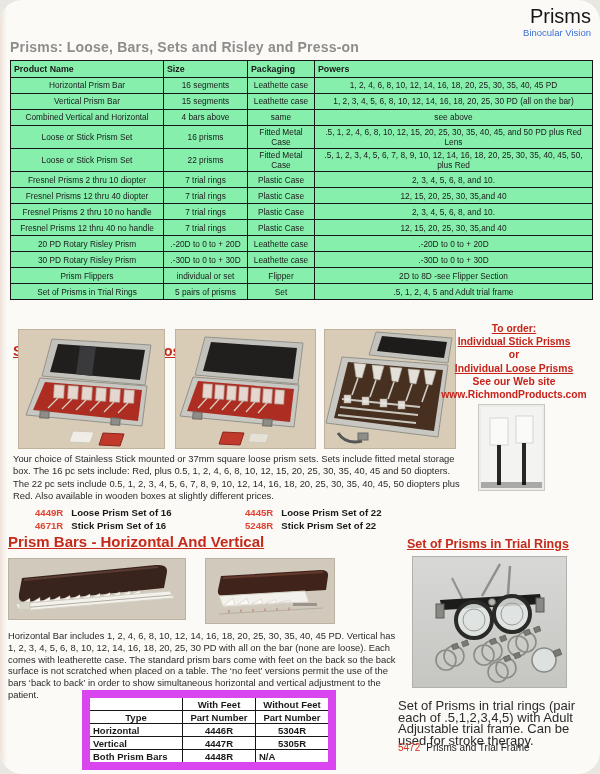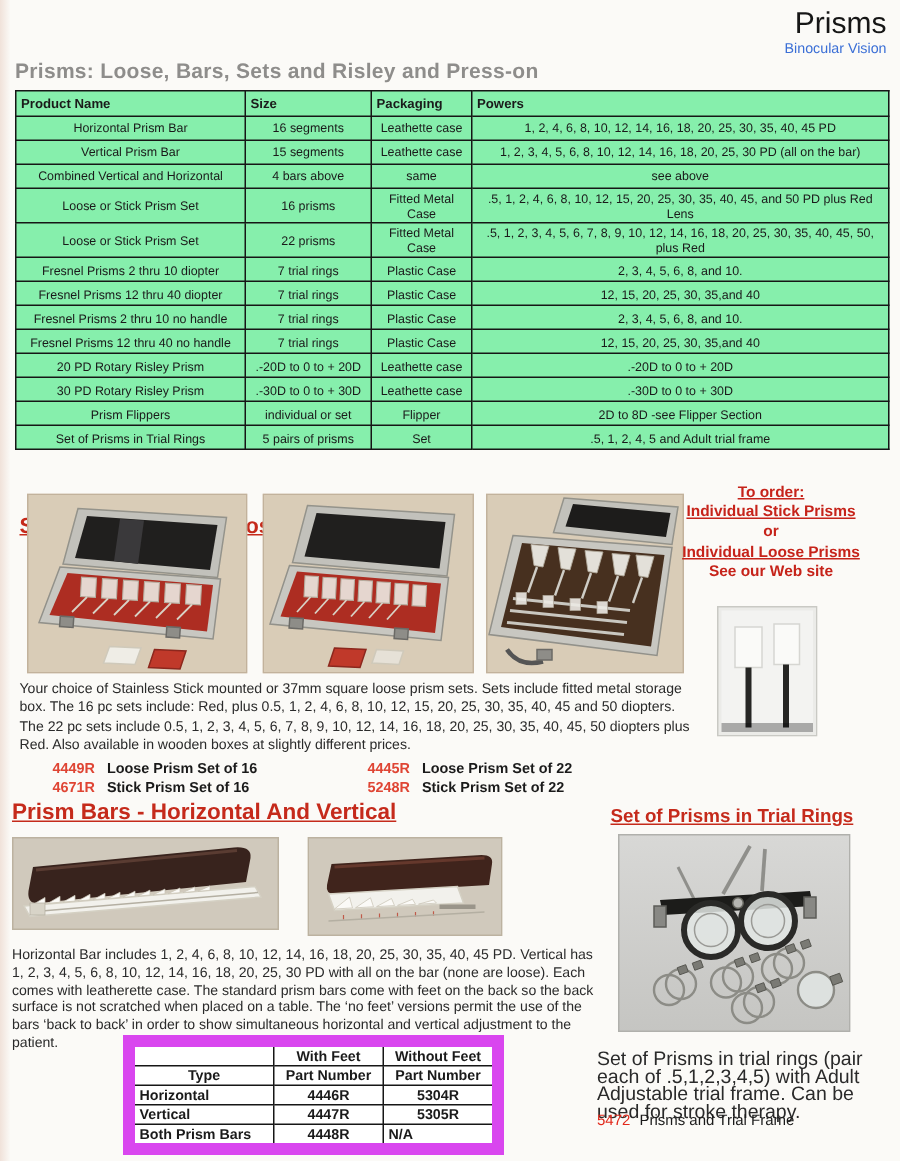--- a/index.html
+++ b/index.html
@@ -1,19 +1,19 @@
 <!DOCTYPE html>
 <html><head>
 <meta charset="utf-8">
 <style>
   html,body{margin:0;padding:0;background:#e9e7e2;}
   .page{
     position:relative;width:600px;height:774px;margin:0 auto;
     background:#fbfaf7;overflow:hidden;
-    font-family:"Liberation Sans","DejaVu Sans",sans-serif;color:#1a1a1a;
+    font-family:"Liberation Sans","DejaVu Sans",sans-serif;color:#1a1a1a;border-radius:22px;
   }
   .abs{position:absolute;}
   .edge-artifact{left:0;top:0;width:7px;height:774px;
     background:linear-gradient(to right, rgba(216,170,150,0.30), rgba(216,170,150,0));}
 
   
   .page-title{right:9px;top:5px;font-size:20px;color:#161616;}
   .page-subtitle{right:9px;top:27px;font-size:9.5px;color:#3b6fd6;}
   .gray-heading{left:10px;top:39px;font-size:14px;font-weight:bold;color:#8e8d8b;letter-spacing:.2px;}
 
@@ -277,20 +277,21 @@
       <rect x="34" y="104" width="10" height="7" fill="#8e8d88" stroke="#6b6a66"></rect>
     </svg>
   </div>
 
   <div class="abs order-block">
     <div class="u">To order:</div>
     <div class="u">Individual Stick Prisms</div>
     <div>or</div>
     <div class="u">Individual Loose Prisms</div>
     <div>See our Web site</div>
+    <div>www.RichmondProducts.com</div>
   </div>
 
   <div class="abs photo" style="left:478px;top:404px;">
     <svg width="67" height="87" viewBox="0 0 67 87">
       <rect width="67" height="87" fill="#ebebe8"></rect>
       <rect x="0.5" y="0.5" width="66" height="86" fill="none" stroke="#c9c9c4"></rect>
       <rect x="3" y="3" width="61" height="81" fill="#f3f3f1"></rect>
       <rect x="12" y="14" width="18" height="27" fill="#fafaf8" stroke="#d6d6d2"></rect>
       <rect x="38" y="12" width="17" height="27" fill="#fafaf8" stroke="#d6d6d2"></rect>
       <rect x="19" y="41" width="4" height="40" fill="#262624"></rect>

